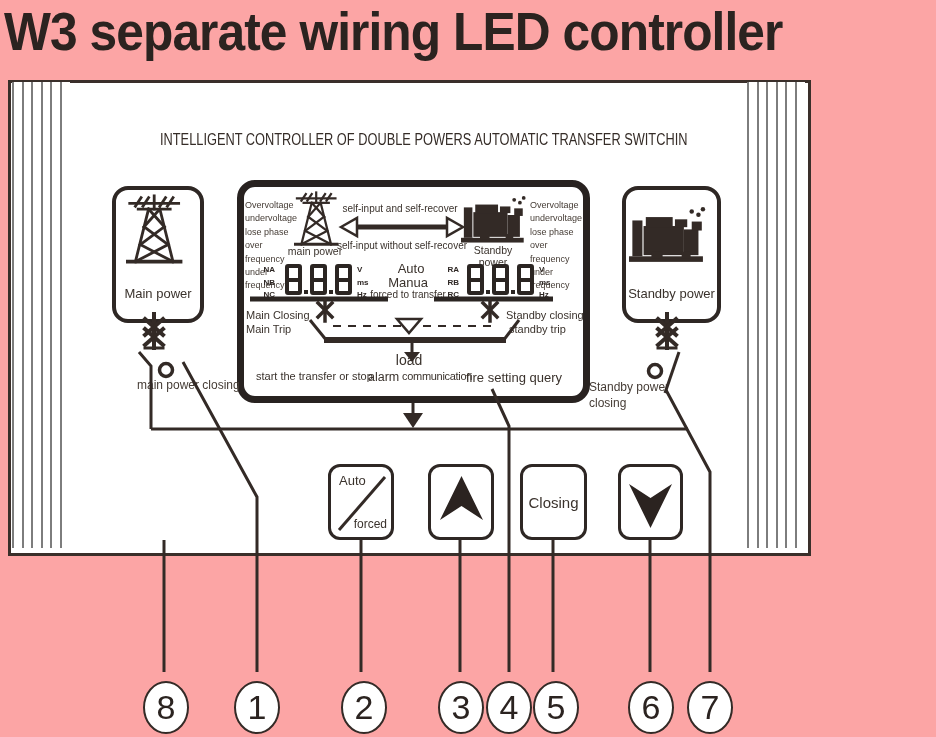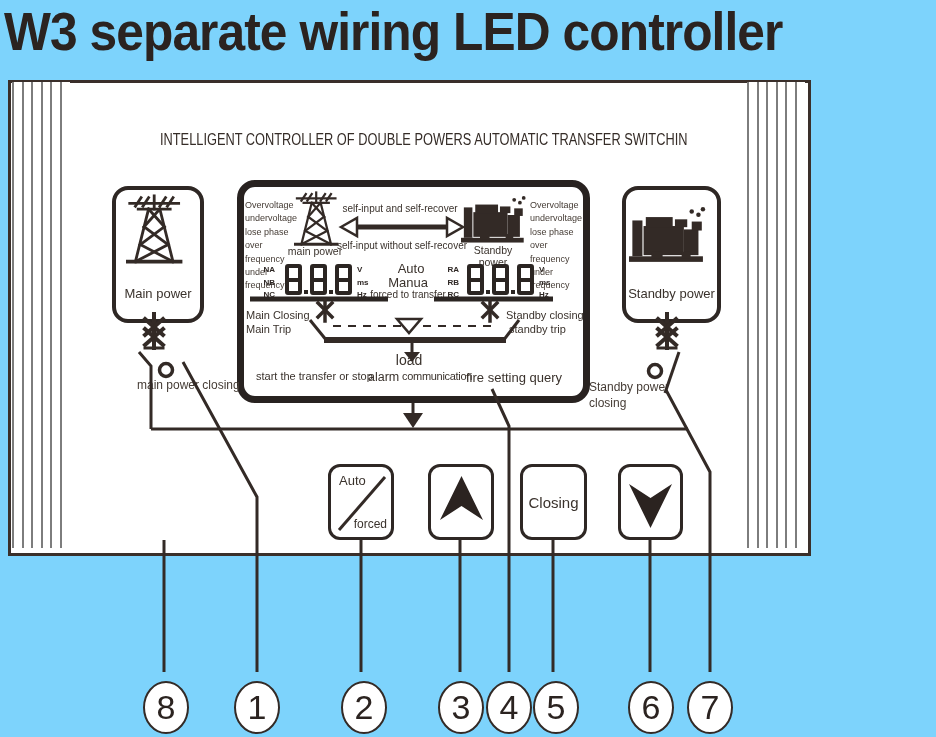--- a/index.html
+++ b/index.html
@@ -1,16 +1,16 @@
 <!DOCTYPE html>
 <html><head>
 <meta charset="utf-8">
 <style>
   html,body{margin:0;padding:0;background:#fff;}
-  #stage{position:relative;width:936px;height:737px;background:#7dd3fc;overflow:hidden;
+  #stage{position:relative;width:936px;height:737px;background:#fca5a5;overflow:hidden;
          font-family:"Liberation Sans",sans-serif;color:#3a322c;}
   .abs{position:absolute;}
 
   
   #title{left:4px;top:0px;font-size:54px;font-weight:700;letter-spacing:-1px;
          transform:scaleX(0.92);transform-origin:left top;color:#2b2320;white-space:nowrap;}
 
   
   #panel{left:8px;top:80px;width:797px;height:470px;border:3px solid #3a2f2a;background:#fff;}
   .fins{top:82px;width:58px;height:466px;

